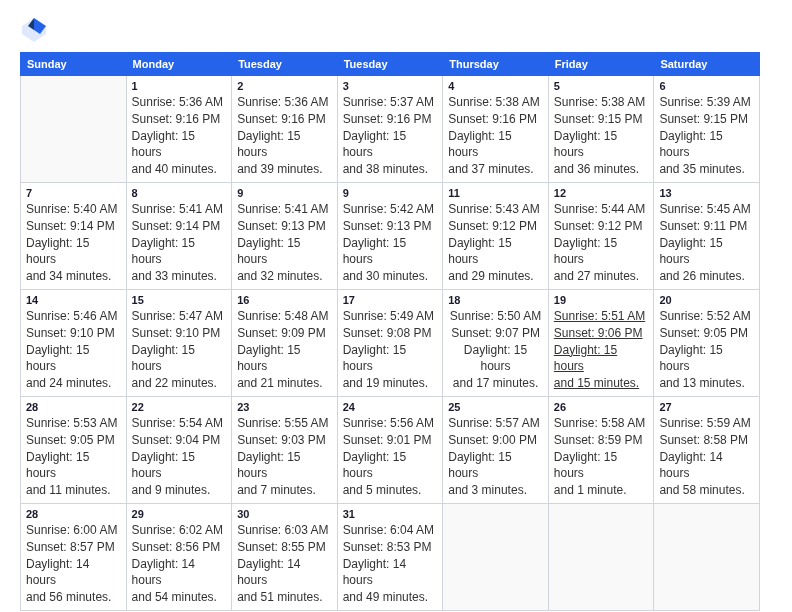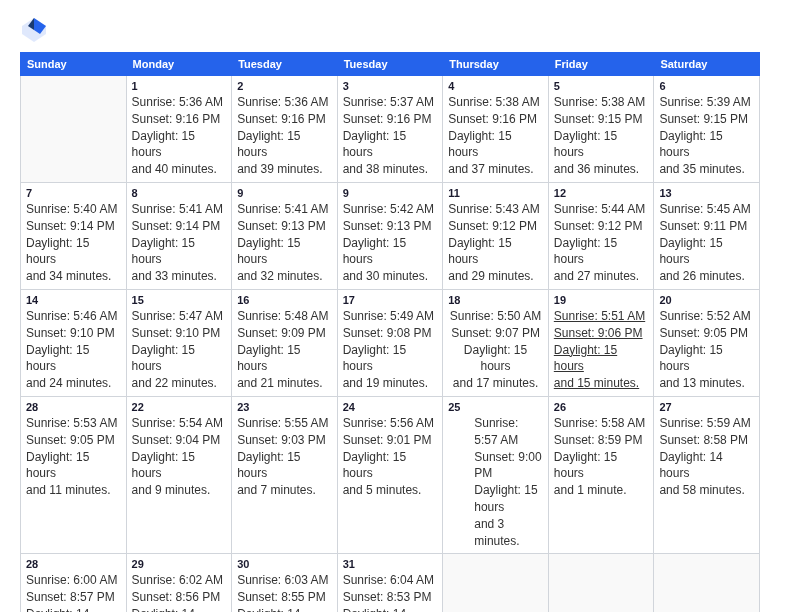--- a/index.html
+++ b/index.html
@@ -295,21 +295,21 @@
           </td>
           <td>
             <div class="day-number">24</div>
             <div class="day-info" style="white-space: pre-line;">Sunrise: 5:56 AM
 Sunset: 9:01 PM
 Daylight: 15 hours
 and 5 minutes.</div>
           </td>
           <td>
             <div class="day-number">25</div>
-            <div class="day-info" style="white-space: pre-line; margin-left: 26px;">Sunrise: 5:57 AM
+            <div class="day-info" style="white-space: pre-line;">Sunrise: 5:57 AM
 Sunset: 9:00 PM
 Daylight: 15 hours
 and 3 minutes.</div>
           </td>
           <td>
             <div class="day-number">26</div>
             <div class="day-info" style="white-space: pre-line;">Sunrise: 5:58 AM
 Sunset: 8:59 PM
 Daylight: 15 hours
 and 1 minute.</div>

